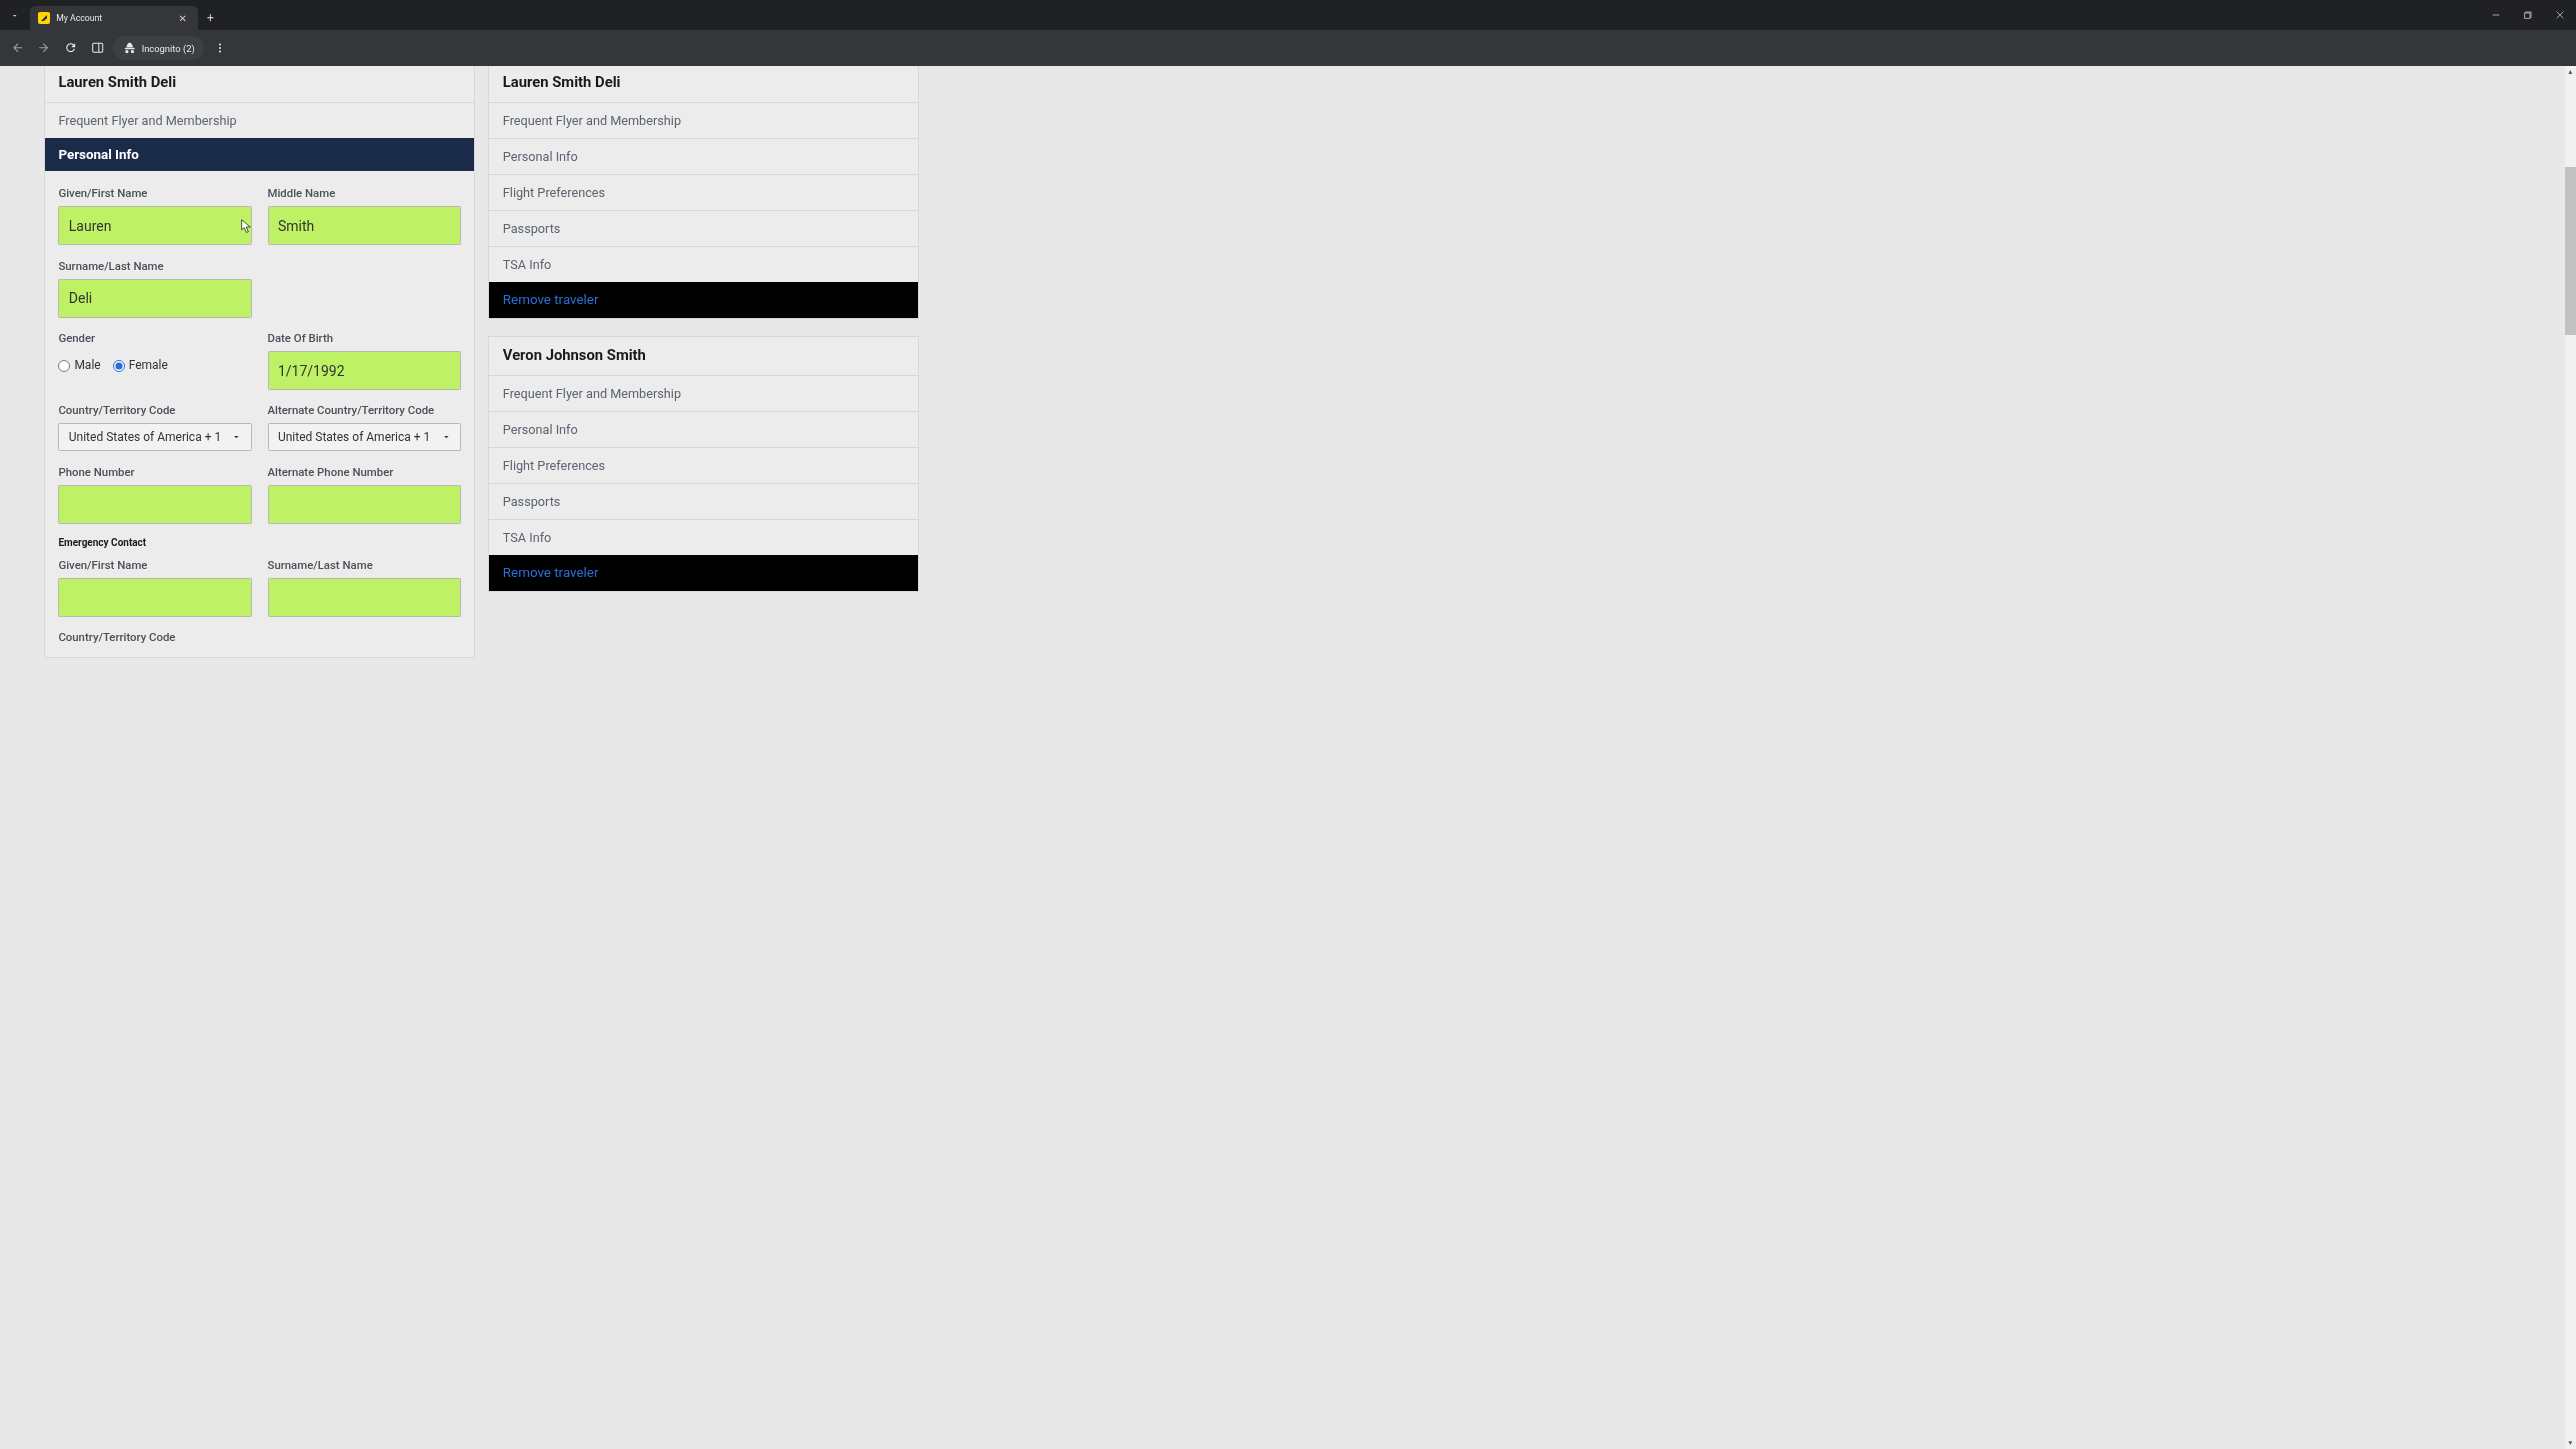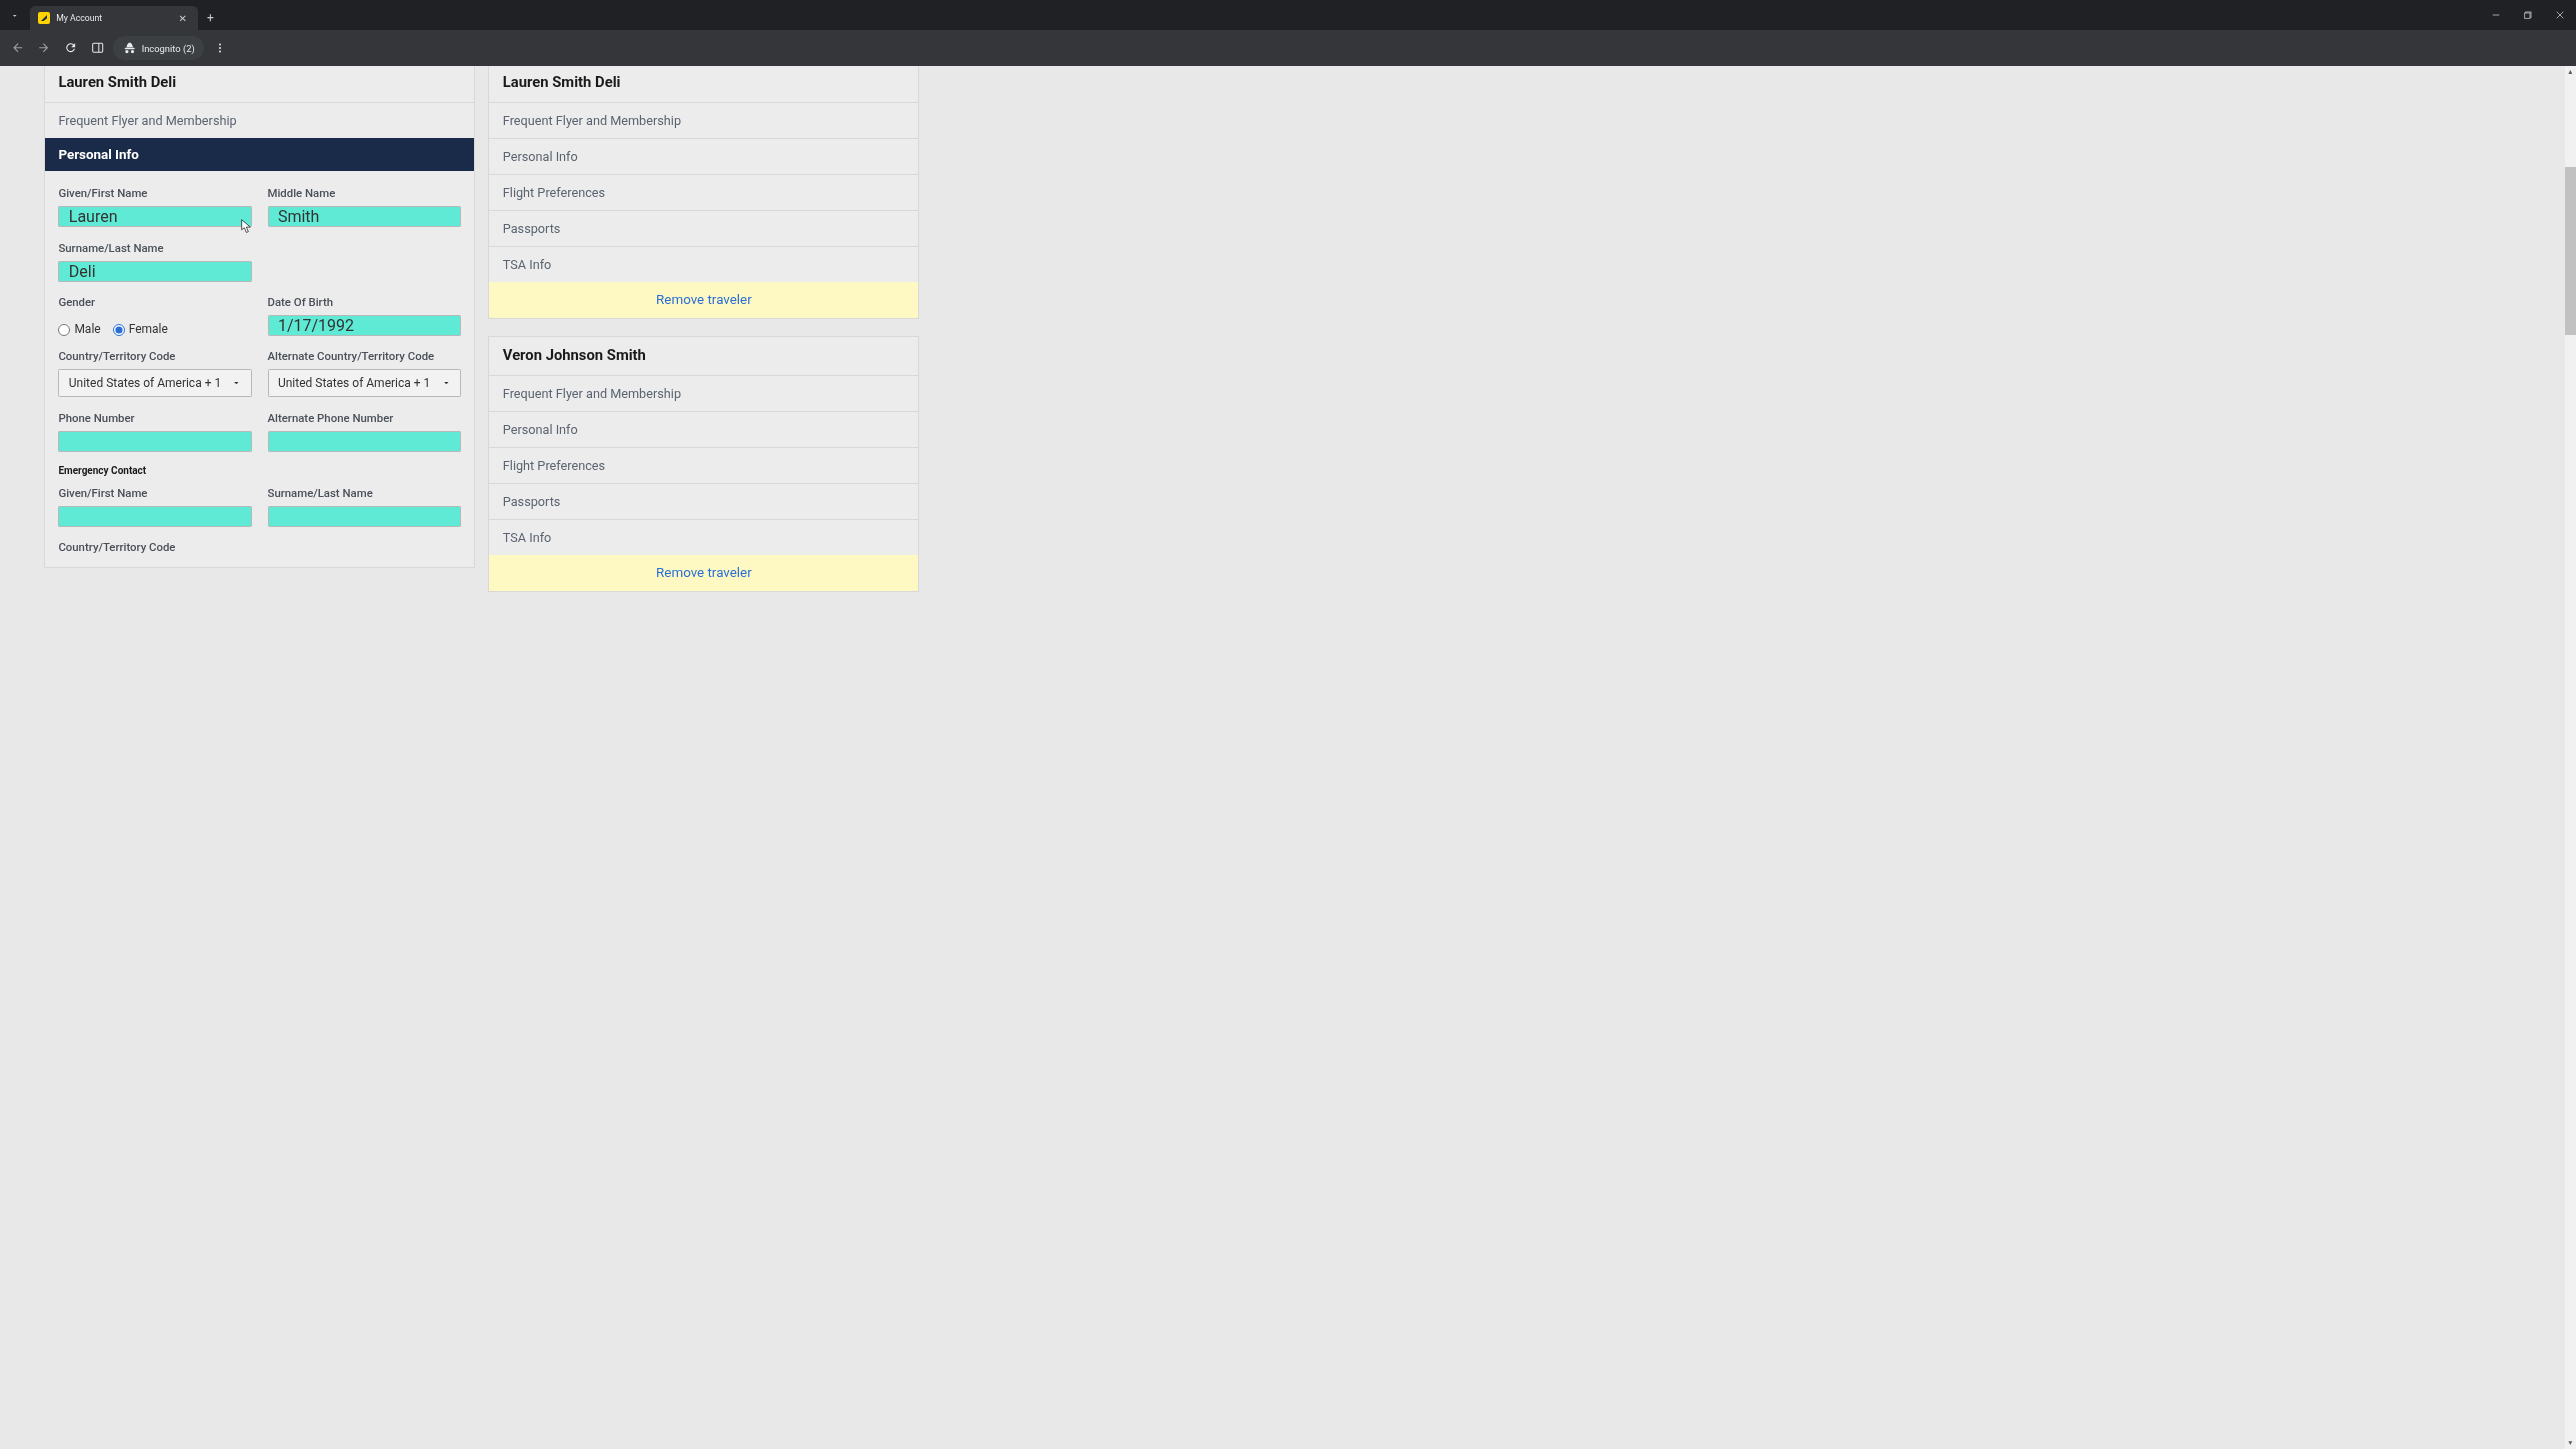--- a/index.html
+++ b/index.html
@@ -34,28 +34,28 @@
 .page-scroll { position: absolute; top: 0; left: 0; right: 11.4px; bottom: 0; overflow: hidden; }
 .content-wrap { display: flex; gap: 13.4px; padding: 0 44px; align-items: flex-start; }
 
 .panel { background: #ececec; border: 0.7px solid #d8d8d8; }
 .panel-left { width: 431px; margin-top: -3.4px; }
 .panel-right { width: 431px; margin-top: -3.4px; }
 
 .card-title { font-size: 14.8px; font-weight: 700; color: #1a1a1a; padding: 9.4px 13.4px 10.7px; background: #ececec; }
 .card-item { font-size: 12.7px; color: #5b6470; padding: 10px 13.4px; border-top: 0.7px solid #d8d8d8; background: #ececec; cursor: pointer; }
 .card-item-active { background: #1a2b4a; color: #fff; font-weight: 700; font-size: 13.4px; padding: 9.4px 13.4px; }
-.card-action { text-align: center; padding: 10.7px 13.4px; background: #fef9c3; }
+.card-action { text-align: left; padding: 10.7px 13.4px; background: #000000; text-decoration: underline; }
 .card-action a { color: #2a6fd6; font-size: 13.4px; text-decoration: none; cursor: pointer; }
 
 .form-body { padding: 14.8px 13.4px 6.7px; background: #ececec; }
 .form-row { display: flex; gap: 16px; margin-bottom: 13.4px; }
 .form-col { flex: 1; }
 .form-label { font-size: 11.4px; color: #4a5059; font-weight: 500; margin-bottom: 6px; display: block; }
-.text-input { width: 100%; height: 21px; border: 0.7px solid #b8b8b8; background: #5eead4; padding: 0 9.4px; font-size: 16px; color: #333; border-radius: 1.3px; }
+.text-input { width: 100%; height: 39px; border: 0.7px solid #b8b8b8; background: #bef264; padding: 0 9.4px; font-size: 14px; color: #333; border-radius: 1.3px; }
 .select-wrap { position: relative; }
 .select-input { width: 100%; height: 28px; border: 0.7px solid #b8b8b8; background: #f2f2f2; padding: 0 9.4px; font-size: 12px; color: #333; border-radius: 1.3px; appearance: none; cursor: pointer; }
 .select-chevron { position: absolute; right: 9.4px; top: 50%; transform: translateY(-50%); pointer-events: none; color: #333; }
 .radio-row { display: flex; gap: 12px; align-items: center; padding-top: 6.7px; }
 .radio-opt { display: flex; align-items: flex-end; gap: 4px; font-size: 12px; color: #333; }
 .radio-opt input { width: 12px; height: 12px; accent-color: #2a6fd6; }
 .section-sub { font-size: 10px; font-weight: 700; color: #1a1a1a; margin: 4px 0 9.4px; }
 
 .right-stack { display: flex; flex-direction: column; gap: 20px; }
 

